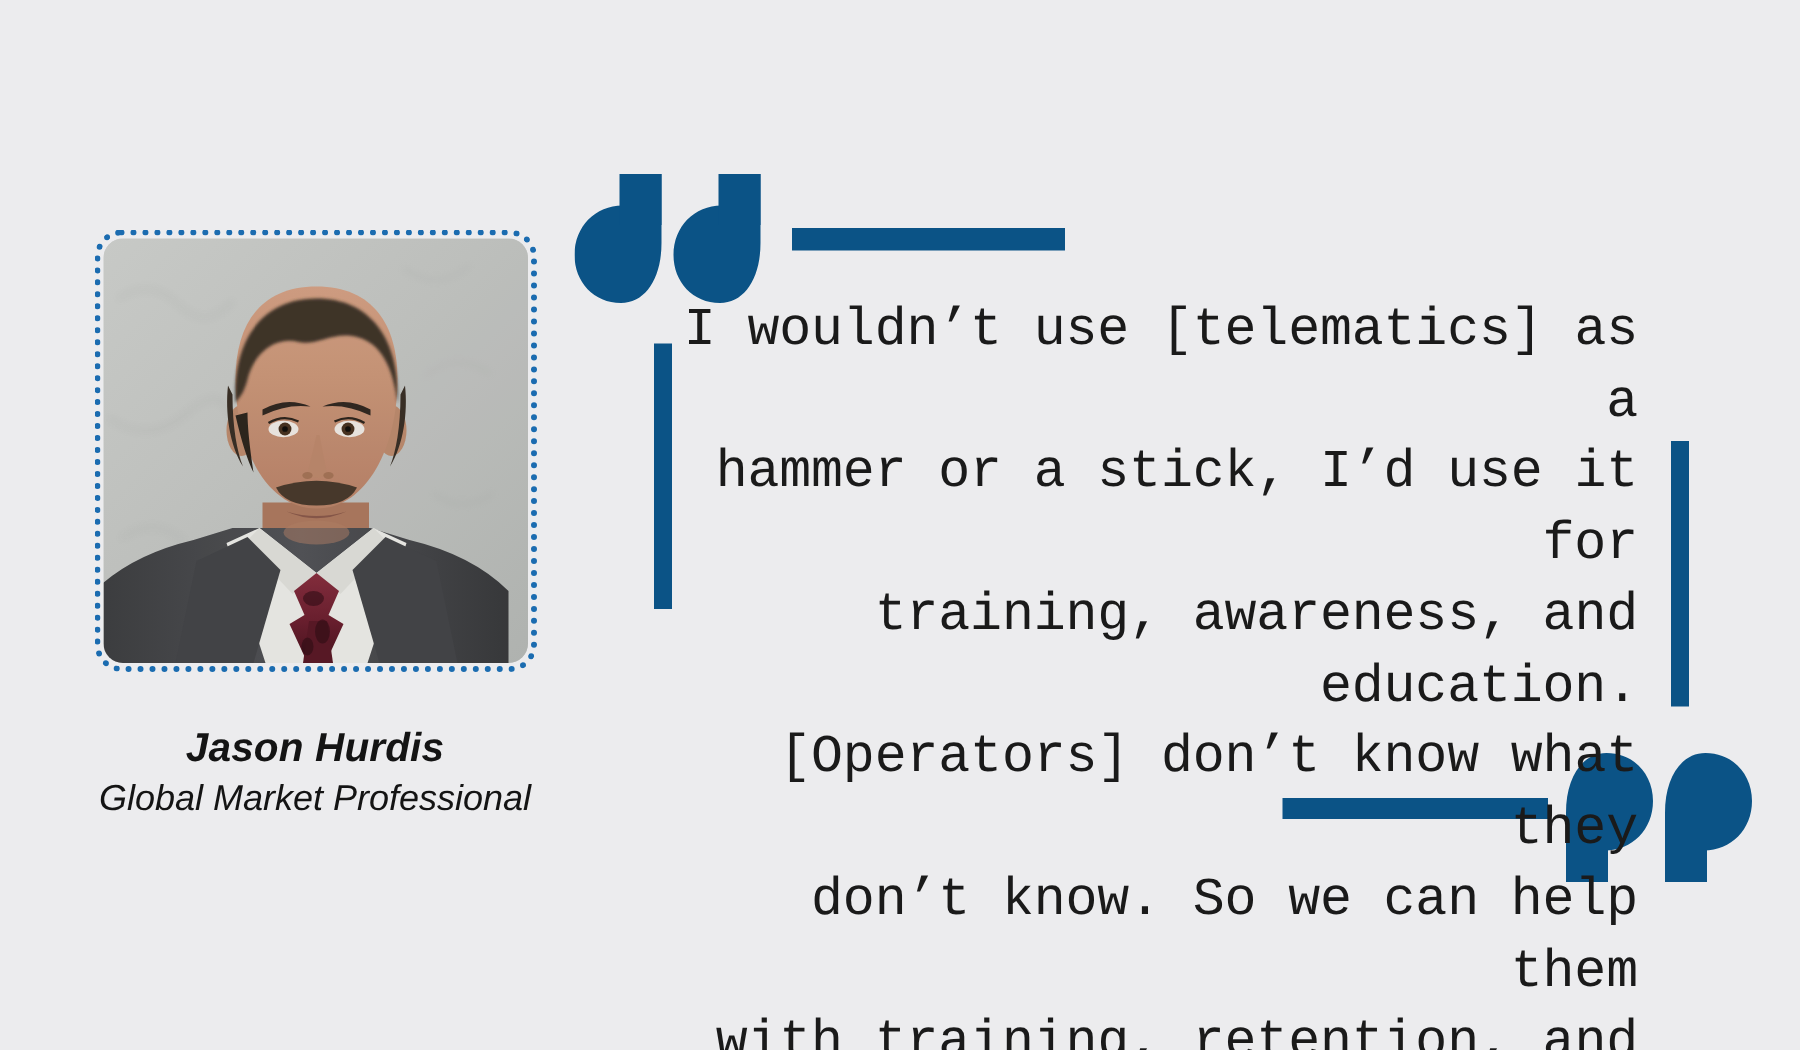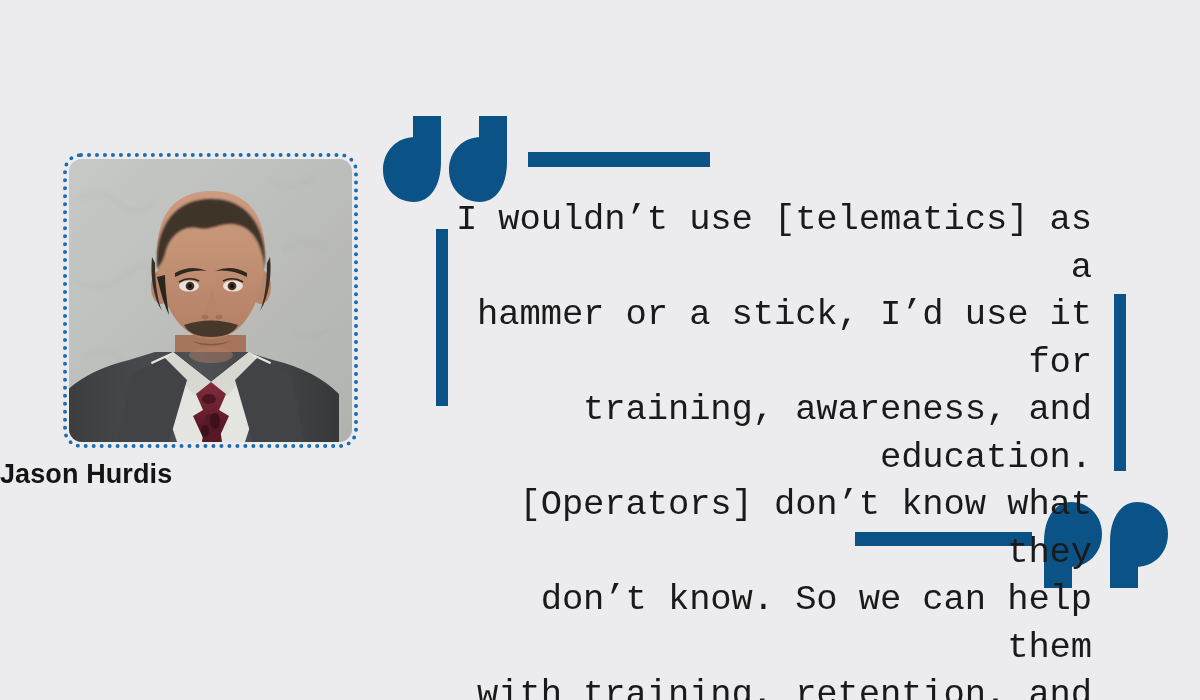--- a/index.html
+++ b/index.html
@@ -44,24 +44,25 @@
     border-radius: 13px;
     overflow: hidden;
     background: #c9cbc8;
   }
   #photo svg { display: block; width: 100%; height: 100%; }
 
   
   #caption {
     position: absolute;
     left: 0px;
-    top: 458px;
+    top: 482px;
     width: 420px;
-    text-align: left;
+    text-align: center;
     color: #141414;
+    font-style: italic;
   }
   #person-name {
     font-family: "Liberation Sans", sans-serif;
     font-weight: bold;
     font-size: 27px;
     letter-spacing: 0.1px;
     line-height: 1.2;
   }
   #person-role, #person-company {
     font-family: "Liberation Sans", sans-serif;
@@ -211,20 +212,21 @@
         <g opacity="0.05">
           <rect x="0" y="0" width="283" height="283" fill="#000"></rect>
         </g>
       </svg>
     </div>
     <div id="photo-frame"></div>
   </div>
 
   <div id="caption">
     <div id="person-name">Jason Hurdis</div>
+    <div id="person-role">Global Market Professional</div>
   </div>
 
   <div class="deco" id="open-quote">
     <svg viewBox="0 0 130 86" aria-hidden="true">
       <g fill="#0b5386">
         <path d="M31 86 C13 86 0 72 0 54 C0 35 14 21 32 21 C38 21 43 22 47 25 L47 0 L58 0 L58 46 C58 70 47 86 31 86 Z"></path>
         <path d="M97 86 C79 86 66 72 66 54 C66 35 80 21 98 21 C104 21 109 22 113 25 L113 0 L124 0 L124 46 C124 70 113 86 97 86 Z"></path>
       </g>
       <g fill="#0b5386">
         <path d="M30 0 L58 0 L58 34 L30 34 Z"></path>

